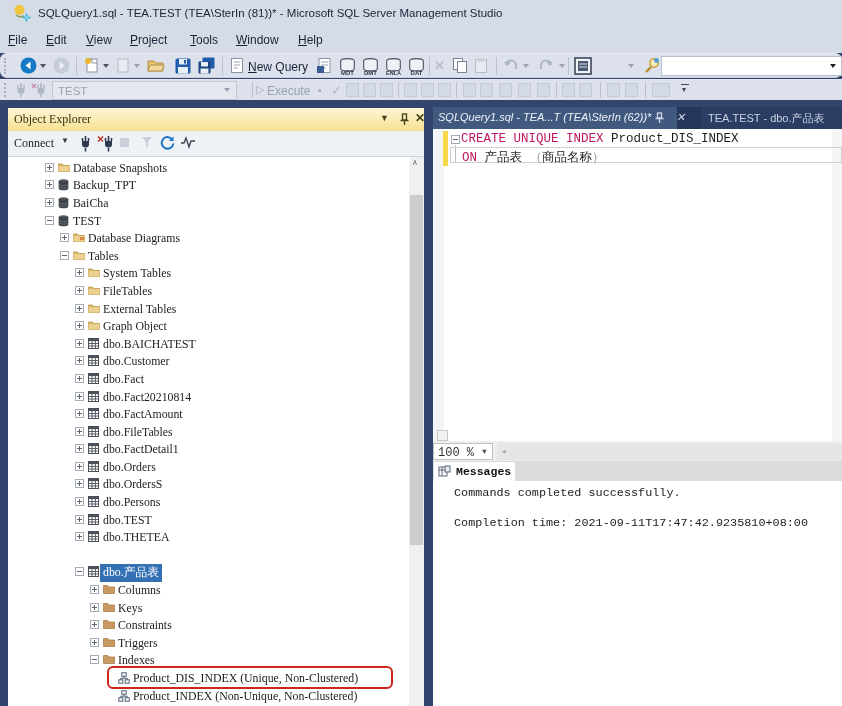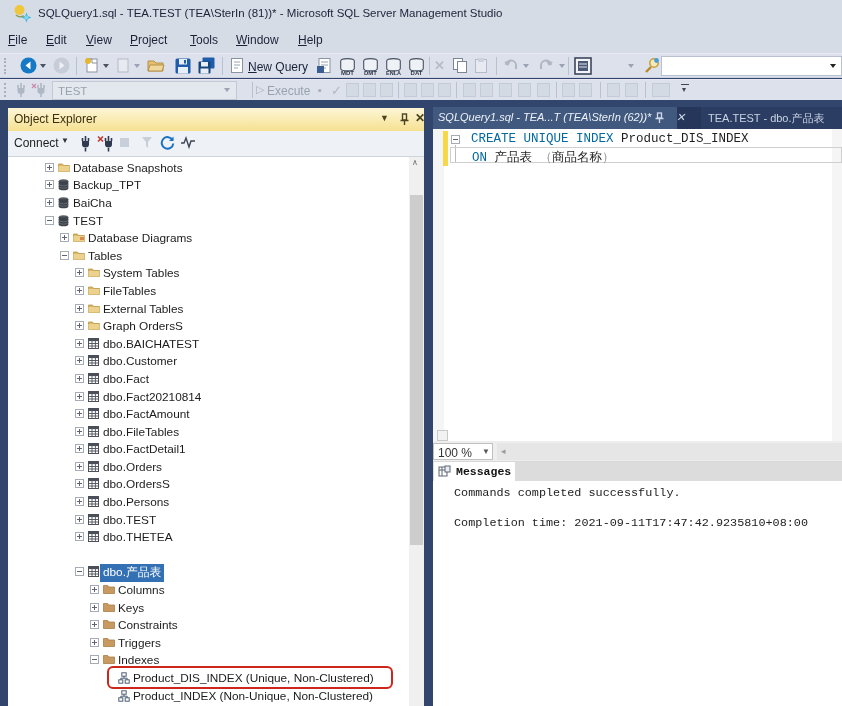--- a/index.html
+++ b/index.html
@@ -3,54 +3,54 @@
 <meta charset="utf-8">
 <style>
   * { margin:0; padding:0; box-sizing:border-box; }
   html,body { width:842px; height:706px; overflow:hidden; }
   body { font-family:"Liberation Sans", sans-serif; position:relative; background:#32466d; }
   .abs { position:absolute; }
   .u { text-decoration:underline; }
   
   #titlebar { left:0; top:0; width:842px; height:28px; background:#d6dce6; color:#1b2238; font-size:11.5px; }
   #menubar  { left:0; top:28px; width:842px; height:25px; background:#d6dce6; color:#1b2238; font-size:12px; }
-  #toolbar1 { left:0; top:53px; width:842px; height:25px; background:#dce1ec; border-top:1px solid #e9e7f4; border-bottom:1px solid #cdd2e0;}
+  #toolbar1 { left:0; top:53px; width:842px; height:25px; background:#dce1ec; border-top:1px solid #e9e7f4; border-bottom:1px solid #cdd2e0;border-radius:7px;}
   #toolbar2 { left:0; top:79px; width:842px; height:21px; background:#dce1ec; border-top:1px solid #e9e7f4; }
   #mainbg   { left:0; top:100px; width:842px; height:606px; background:#32466d; }
   .menuitem { position:absolute; top:5px; }
   .grip { position:absolute; width:4px; border-left:2px dotted #a8b0c0; }
   .sep  { position:absolute; width:1px; background:#b9c0d0; }
   .ico  { position:absolute; }
   .darr { position:absolute; width:0; height:0; border-left:3px solid transparent; border-right:3px solid transparent; border-top:4px solid #4a5264; }
   .darr.gray { border-top-color:#9aa2b4; }
   
-  #oe { left:8px; top:108px; width:343px; height:598px; background:#f5f5f5; }
+  #oe { left:8px; top:108px; width:343px; height:598px; background:#f5f5f5;font-family:Liberation Serif, serif; }
   #oehead { left:0; top:0; width:416px; height:23px; background:linear-gradient(#fdf6d7,#f6e191); color:#3a3111; font-size:12px; }
   #oebar  { left:0; top:23px; width:416px; height:26px; background:#eef1f5; border-bottom:1px solid #cfd4dc; color:#1e1e1e; font-size:12px; }
   #oetree { left:0; top:49px; width:401px; height:549px; background:#ffffff; }
   #oescroll { left:401px; top:49px; width:15px; height:549px; background:#f0f0f0; }
   .row { position:absolute; height:18px; font-size:11.8px; color:#1c1c1c; white-space:nowrap; }
   .row span.lbl { position:absolute; top:2px; }
   .exp { position:absolute; top:4px; width:9px; height:9px; background:#fff; border:1px solid #a6acb6; }
   .exp::before, .exp::after { content:""; position:absolute; background:#5f6570; }
   .exp::before { left:1px; top:3px; width:5px; height:1px; }
   .exp.plus::after { left:3px; top:1px; width:1px; height:5px; }
   svg { display:block; }
   
   #tabstrip { left:433px; top:107px; width:409px; height:22px; background:#25365a; }
   #tab1 { position:absolute; left:0; top:0; height:22px; width:244px; background:#41597f; color:#eef2f8; font-size:11px;font-style:italic; }
   #tab2 { position:absolute; left:268px; top:0; height:22px; width:141px; background:#2b3d62; color:#c9d3e4; font-size:11px; }
   #editor { left:433px; top:129px; width:409px; height:312px; background:#ffffff; font-family:"Liberation Mono", monospace; font-size:12.5px; }
   #gutter { position:absolute; left:0; top:0; width:11px; height:312px; background:#f4f5f6; }
   #chbar { position:absolute; left:10px; top:2px; width:5px; height:35px; background:#f5d94a; }
   .codeline { position:absolute; white-space:pre; letter-spacing:0; }
-  .kw { color:#0369a1;padding-left:10px; }
+  .kw { color:#be185d; }
   .gy { color:#8e8e8e; }
   .id { color:#1f1f1f; }
-  #zoombar { left:433px; top:441px; width:409px; height:21px; background:#eeeeee; border-bottom:1px solid #d8d8d8; font-size:12px; color:#333; }
+  #zoombar { left:433px; top:441px; width:409px; height:21px; background:#eeeeee; border-bottom:1px solid #d8d8d8; font-size:12px; color:#333;font-family:Liberation Mono, monospace; }
   #msgtabs { left:433px; top:462px; width:409px; height:19px; background:#dcdcdc; }
   #msgtab  { position:absolute; left:1px; top:0px; width:81px; height:19px; background:#ffffff; font-family:"Liberation Mono", monospace; font-size:11.5px; color:#111; }
   #msgbody { left:433px; top:481px; width:409px; height:225px; background:#ffffff; font-family:"Liberation Mono", monospace; font-size:11.8px; color:#222; }
   #redbox { left:99px; top:558px; width:286px; height:23px; border:2.5px solid #cf261b; border-radius:6px; background:transparent; z-index:5; }
 </style>
 </head>
 <body>
 
 <div class="abs" id="titlebar">
   <svg class="ico" style="left:12px;top:3px" width="20" height="21" viewBox="0 0 20 21">
@@ -378,21 +378,21 @@
         <span class="lbl" style="left:95px">External Tables</span>
       </div>
 <div class="row" style="left:0;top:160.1px;width:401px">
         <div class="exp plus" style="left:67px"></div>
         <span style="position:absolute;left:80px;top:3px">
           <svg width="12" height="10" viewBox="0 0 12 10">
             <path d="M0.5 2 h4 l1 1.5 h6 v6 h-11 z" fill="#dcb566" stroke="#b99746" stroke-width="0.8"></path>
             <path d="M0.5 4 h11 v5.5 h-11 z" fill="#ecd28e"></path>
           </svg>
         </span>
-        <span class="lbl" style="left:95px">Graph OrdersS</span>
+        <span class="lbl" style="left:95px">Graph Object</span>
       </div>
 <div class="row" style="left:0;top:177.7px;width:401px">
         <div class="exp plus" style="left:67px"></div>
         <span style="position:absolute;left:80px;top:3px">
           <svg width="11" height="11" viewBox="0 0 11 11">
             <rect x="0.5" y="0.5" width="10" height="10" fill="#fff" stroke="#4a4f58"></rect>
             <rect x="0.5" y="0.5" width="10" height="2.6" fill="#4a4f58"></rect>
             <path d="M0.5 5.5 h10 M0.5 8 h10 M4 3 v8 M7.4 3 v8" stroke="#4a4f58" stroke-width="0.9"></path>
           </svg>
         </span>

